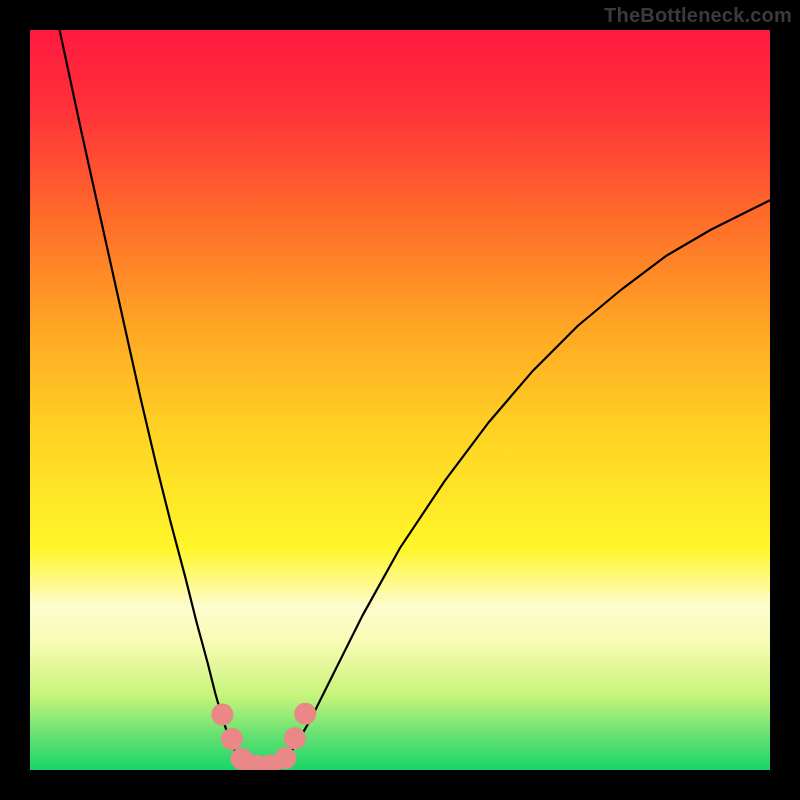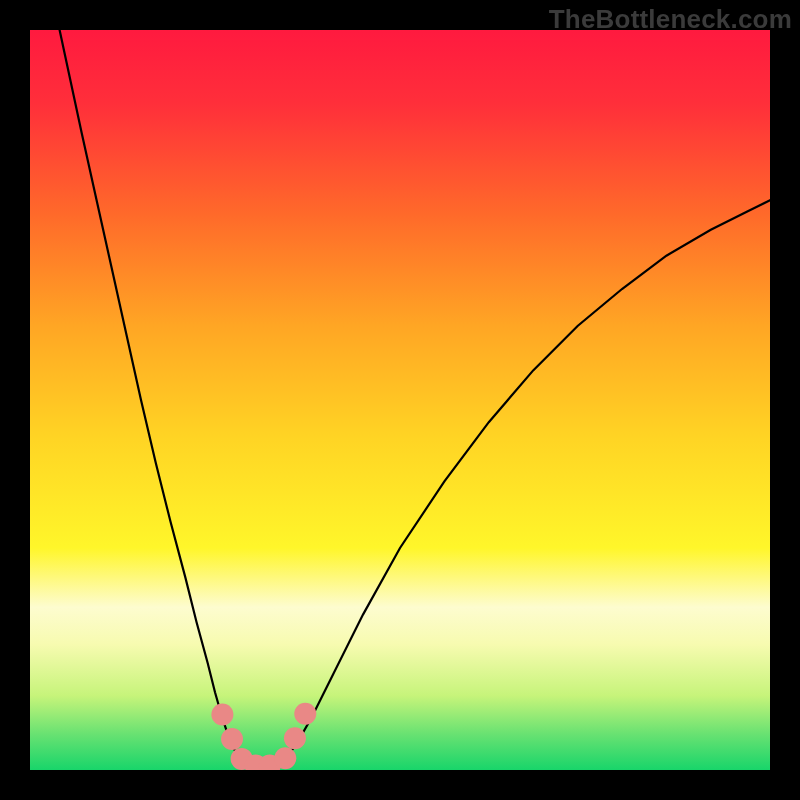--- a/index.html
+++ b/index.html
@@ -21,21 +21,21 @@
     left: 30px;
     top: 30px;
     width: 740px;
     height: 740px;
   }
   .watermark {
     position: absolute;
     top: 4px;
     right: 8px;
     color: #3b3b3b;
-    font-size: 26px;
+    font-size: 20px;
     font-weight: 600;
     letter-spacing: 0.2px;
     pointer-events: none;
     user-select: none;
   }
 </style>
 </head>
 <body>
 
 <div class="frame">

